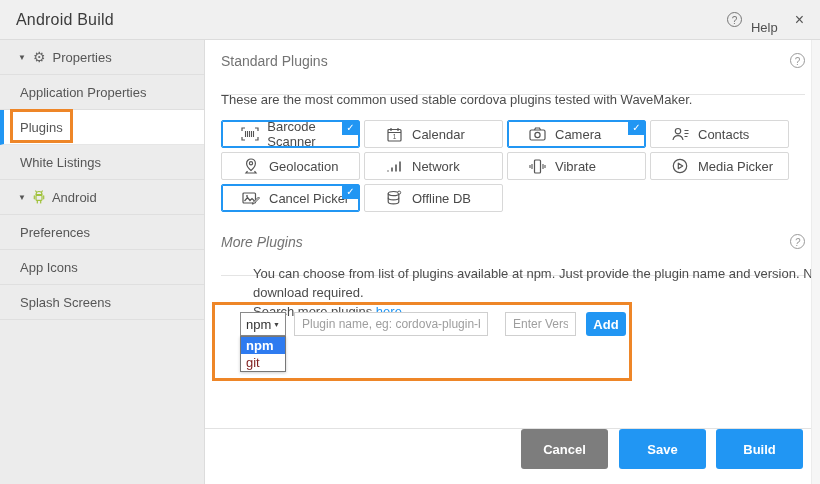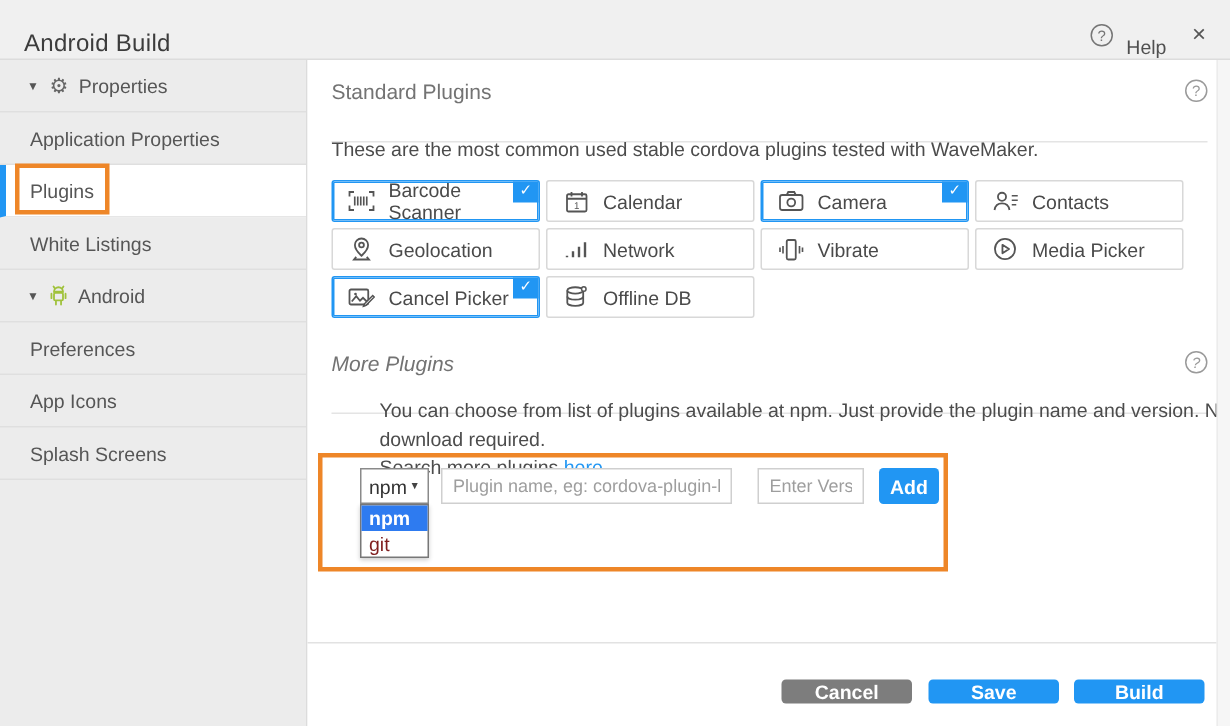--- a/index.html
+++ b/index.html
@@ -1,20 +1,20 @@
 <!DOCTYPE html>
 <html><head>
 <meta charset="utf-8">
 <style>
   html,body{margin:0;padding:0;}
   body{width:820px;height:484px;overflow:hidden;font-family:"Liberation Sans","DejaVu Sans",sans-serif;background:#fff;}
   .app{position:relative;width:820px;height:484px;background:#fff;}
 
   
-  .header{position:absolute;left:0;top:0;width:820px;height:40px;background:#f0f0f0;border-bottom:1px solid #dcdcdc;box-sizing:border-box;display:flex;align-items:flex-end;}
+  .header{position:absolute;left:0;top:0;width:820px;height:40px;background:#f0f0f0;border-bottom:1px solid #dcdcdc;box-sizing:border-box;display:flex;align-items:center;}
   .header-title{margin-left:16px;font-size:16px;color:#3c3c3c;font-weight:500;letter-spacing:.2px;}
   .header-right{margin-left:auto;display:flex;align-items:center;gap:9px;margin-right:16px;}
   .q-circle{display:inline-block;width:15px;height:15px;border:1px solid #767676;border-radius:50%;color:#767676;font-size:10px;line-height:15px;text-align:center;box-sizing:border-box;}
   .help-label{font-size:13px;color:#4f4f4f;margin-top:16px;}
   .close-x{font-size:16px;color:#555;margin-left:8px;cursor:default;}
 
   
   .sidebar{position:absolute;left:0;top:40px;width:205px;bottom:0;background:#ececec;border-right:1px solid #dcdcdc;box-sizing:border-box;}
   .side-item{position:relative;height:35px;border-bottom:1px solid #dfdfdf;display:flex;align-items:center;padding-left:20px;font-size:13px;color:#565656;box-sizing:border-box;background:transparent;}
   .side-item.group{padding-left:18px;}
@@ -31,21 +31,21 @@
   .sec-head .q-circle{position:absolute;right:0;top:0;border-color:#9a9a9a;color:#9a9a9a;}
   #sec1{top:13px;}
   #sec2{top:194px;font-style:italic;}
   .desc{position:absolute;left:16px;font-size:13px;color:#4c4c4c;line-height:19px;}
   #desc1{top:50px;}
   #desc2{top:224px;margin-left:32px;}
   .link{color:#2196f3;text-decoration:none;}
 
   
   .plugin-grid{position:absolute;left:16px;top:80px;display:grid;grid-template-columns:repeat(4,139px);grid-auto-rows:28px;gap:4px;}
-  .plugin-btn{position:relative;background:#fff;border:1px solid #d8d8d8;border-radius:2px;box-sizing:border-box;display:flex;align-items:center;padding-left:9px;font-size:13px;color:#4a4a4a;cursor:pointer;}
+  .plugin-btn{position:relative;background:#fff;border:1px solid #d8d8d8;border-radius:2px;box-sizing:border-box;display:flex;align-items:center;padding-left:19px;font-size:13px;color:#4a4a4a;cursor:pointer;}
   .plugin-btn .p-ic{display:inline-flex;width:20px;justify-content:center;margin-right:8px;}
   .plugin-btn.checked{border-color:#2196f3;box-shadow:inset 0 0 0 1px #2196f3;}
   .check-badge{position:absolute;top:0;right:0;width:17px;height:14px;background:#2196f3;color:#fff;font-size:10px;line-height:14px;text-align:center;font-weight:bold;}
 
   
   .form-box{position:absolute;left:7px;top:262px;width:420px;height:79px;border:3px solid #ee8628;box-sizing:border-box;}
   .form-row{position:absolute;left:25px;top:7px;display:flex;align-items:flex-start;}
   .dropdown{position:relative;width:46px;}
   .select-box{width:46px;height:24px;border:1px solid #8a8a8a;background:#fff;box-sizing:border-box;display:flex;align-items:center;justify-content:space-between;padding:0 5px;font-size:13px;color:#333;cursor:pointer;}
   .select-caret{font-size:7px;color:#444;}
@@ -53,21 +53,21 @@
   .dd-option{font-size:13px;padding:1px 5px;color:#7f1d1d;cursor:pointer;}
   .dd-option.active{background:#2e7bf0;color:#fff;font-weight:bold;}
   .txt-input{height:24px;border:1px solid #cfcfcf;box-sizing:border-box;font-size:12px;color:#333;padding:0 7px;font-family:"Liberation Sans","DejaVu Sans",sans-serif;background:#fff;}
   .txt-input::placeholder{color:#9e9e9e;}
   #plugin-name-input{width:194px;margin-left:8px;}
   #version-input{width:71px;margin-left:17px;}
   .add-btn{width:40px;height:24px;margin-left:10px;background:#2196f3;color:#fff;border:none;border-radius:3px;font-size:13px;font-weight:bold;cursor:pointer;font-family:"Liberation Sans","DejaVu Sans",sans-serif;}
 
   
   .footer-sep{position:absolute;left:0;right:0;top:388px;height:1px;background:#e2e2e2;}
-  .ft-btn{position:absolute;bottom:15px;width:87px;height:16px;border:none;border-radius:3px;color:#fff;font-size:13px;font-weight:bold;cursor:pointer;font-family:"Liberation Sans","DejaVu Sans",sans-serif;}
+  .ft-btn{position:absolute;bottom:15px;width:87px;height:40px;border:none;border-radius:3px;color:#fff;font-size:13px;font-weight:bold;cursor:pointer;font-family:"Liberation Sans","DejaVu Sans",sans-serif;}
   #cancel-btn{left:316px;background:#7d7d7d;}
   #save-btn{left:414px;background:#2196f3;}
   #build-btn{left:511px;background:#2196f3;}
 
   
   .scroll-strip{position:absolute;right:0;top:40px;bottom:0;width:9px;background:#f6f6f6;border-left:1px solid #ececec;box-sizing:border-box;}
 </style>
 </head>
 <body>
 

